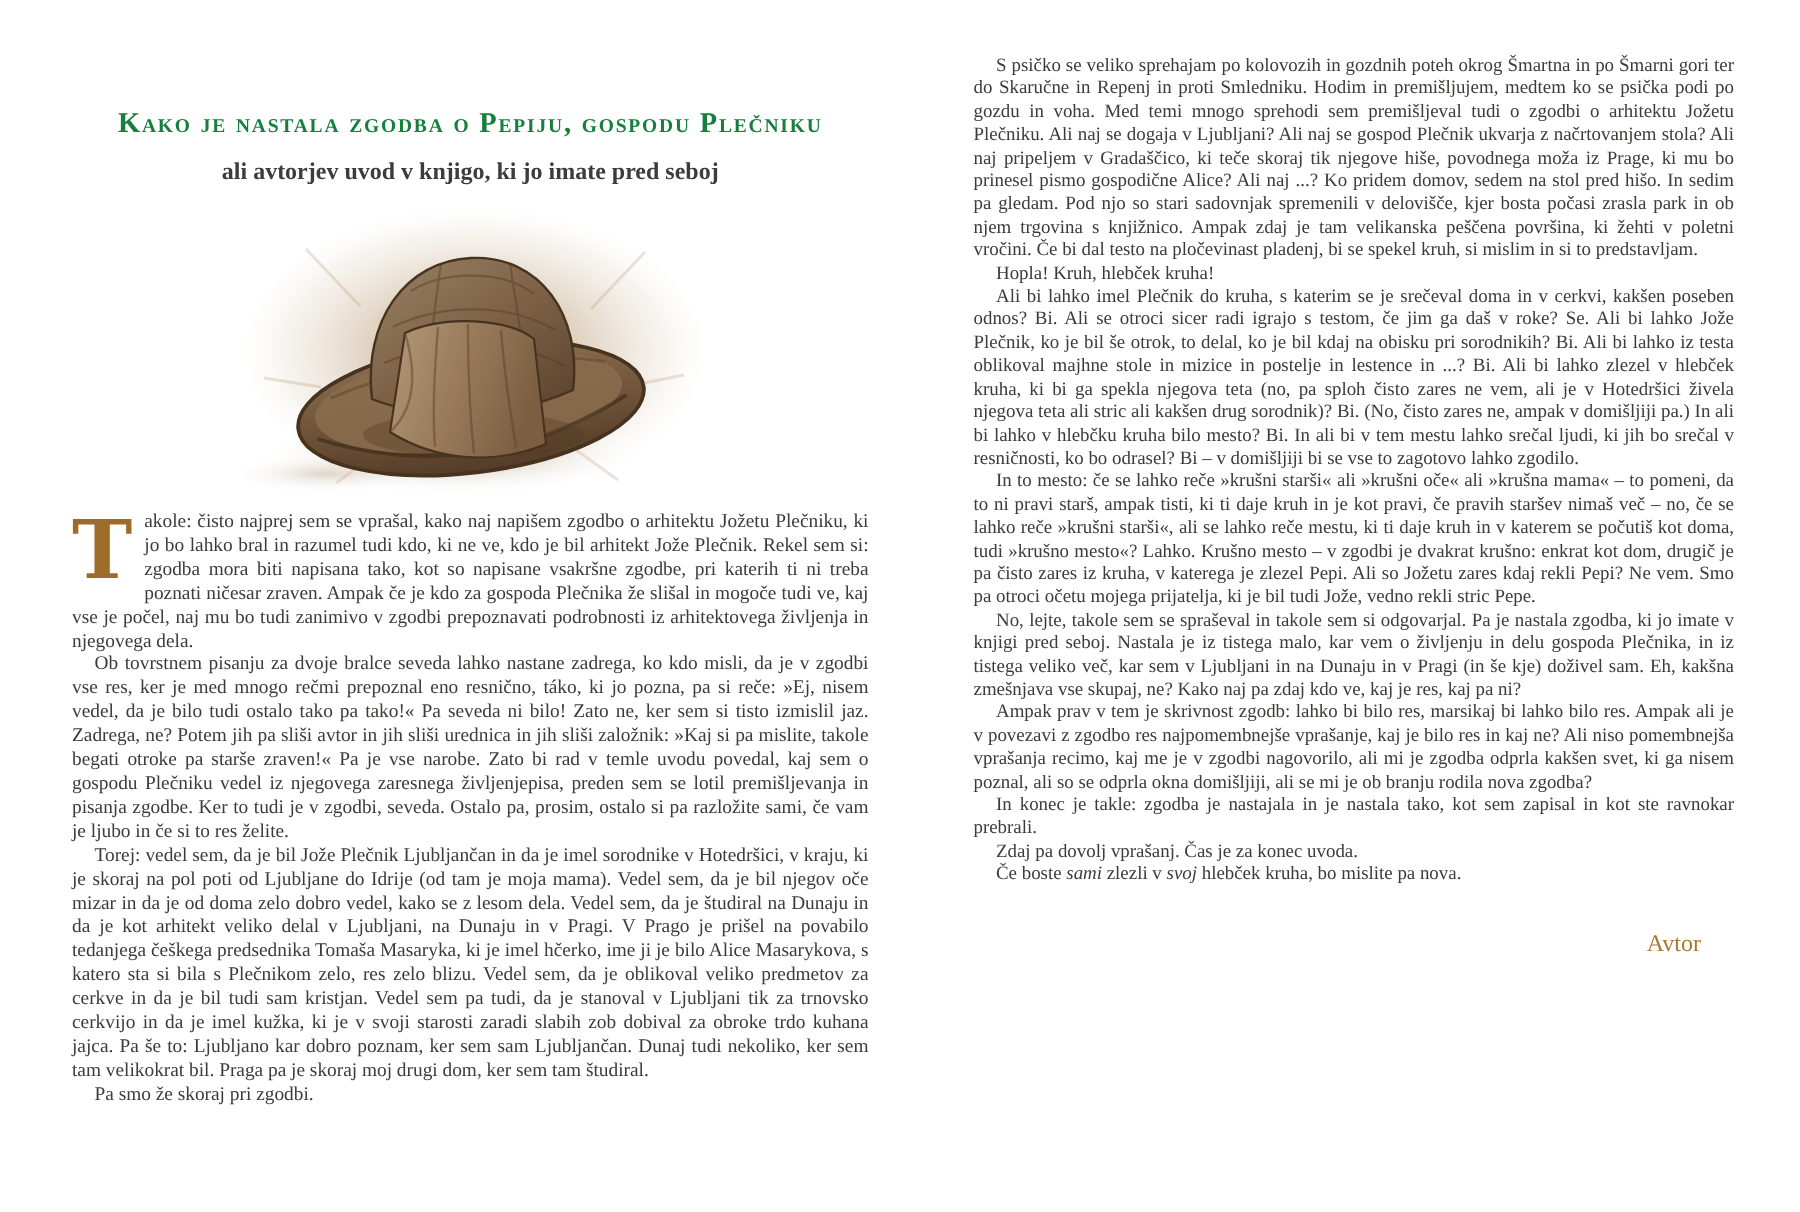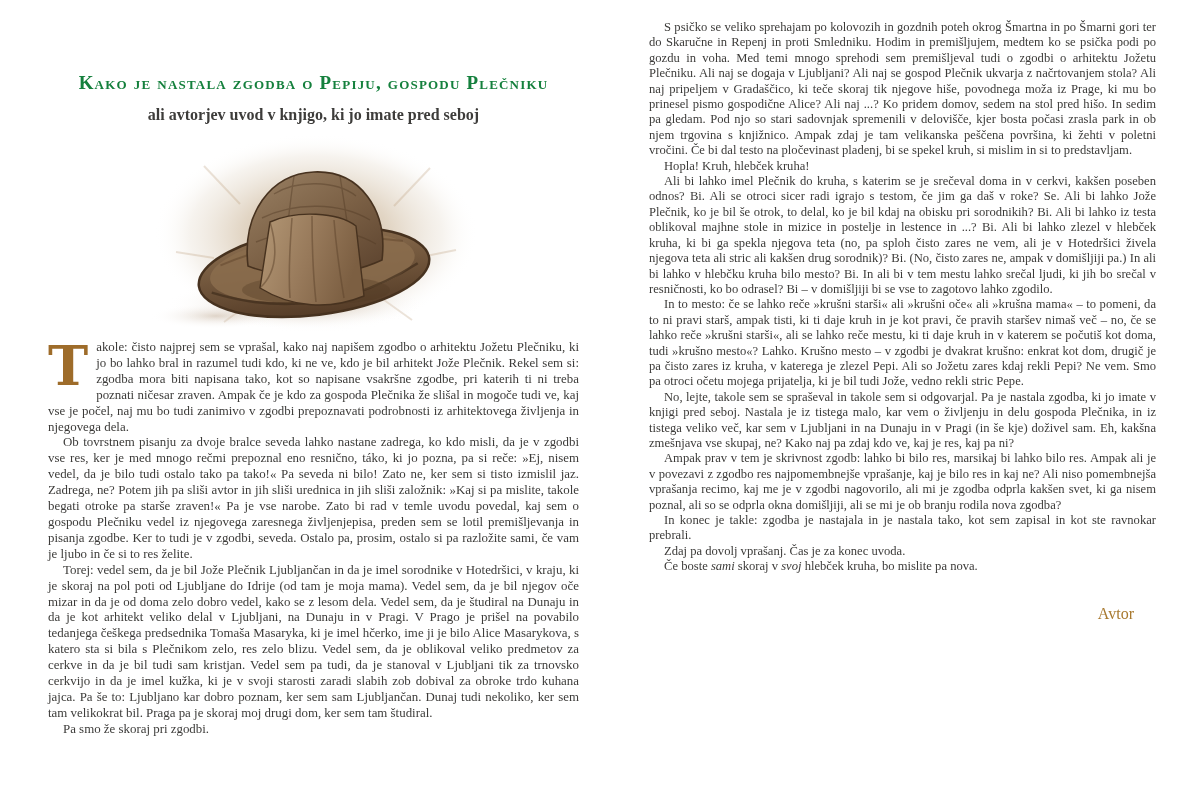--- a/index.html
+++ b/index.html
@@ -33,21 +33,21 @@
   }
 
   .illustration-wrap {
     margin-top: 8px;
     height: 202px;
     display: flex; align-items: center; justify-content: center;
   }
 
   .body-text p { margin: 0; text-align: justify; }
   .left-page .body-text  { margin-top: 6px;  font-size: 12.9px; line-height: 15.9px; }
-  .right-page .body-text { margin-top: 20px; font-size: 12.6px; line-height: 15.4px; }
+  .right-page .body-text { margin-top: 36px; font-size: 12.6px; line-height: 15.4px; }
   .body-text p.indent { text-indent: 15px; }
 
   .dropcap {
     float: left;
     font-size: 54px;
     line-height: 46px;
     padding: 3px 8px 0 0;
     font-weight: bold;
     color: #9e6c2a;
     font-family: "DejaVu Serif", serif;
@@ -152,16 +152,16 @@
 <div class="page right-page">
   <div class="body-text">
     <p class="indent">S psičko se veliko sprehajam po kolovozih in gozdnih poteh okrog Šmartna in po Šmarni gori ter do Skaručne in Repenj in proti Smledniku. Hodim in premišljujem, medtem ko se psička podi po gozdu in voha. Med temi mnogo sprehodi sem premišljeval tudi o zgodbi o arhitektu Jožetu Plečniku. Ali naj se dogaja v Ljubljani? Ali naj se gospod Plečnik ukvarja z načrtovanjem stola? Ali naj pripeljem v Gradaščico, ki teče skoraj tik njegove hiše, povodnega moža iz Prage, ki mu bo prinesel pismo gospodične Alice? Ali naj ...? Ko pridem domov, sedem na stol pred hišo. In sedim pa gledam. Pod njo so stari sadovnjak spremenili v delovišče, kjer bosta počasi zrasla park in ob njem trgovina s knjižnico. Ampak zdaj je tam velikanska peščena površina, ki žehti v poletni vročini. Če bi dal testo na pločevinast pladenj, bi se spekel kruh, si mislim in si to predstavljam.</p>
     <p class="indent">Hopla! Kruh, hlebček kruha!</p>
     <p class="indent">Ali bi lahko imel Plečnik do kruha, s katerim se je srečeval doma in v cerkvi, kakšen poseben odnos? Bi. Ali se otroci sicer radi igrajo s testom, če jim ga daš v roke? Se. Ali bi lahko Jože Plečnik, ko je bil še otrok, to delal, ko je bil kdaj na obisku pri sorodnikih? Bi. Ali bi lahko iz testa oblikoval majhne stole in mizice in postelje in lestence in ...? Bi. Ali bi lahko zlezel v hlebček kruha, ki bi ga spekla njegova teta (no, pa sploh čisto zares ne vem, ali je v Hotedršici živela njegova teta ali stric ali kakšen drug sorodnik)? Bi. (No, čisto zares ne, ampak v domišljiji pa.) In ali bi lahko v hlebčku kruha bilo mesto? Bi. In ali bi v tem mestu lahko srečal ljudi, ki jih bo srečal v resničnosti, ko bo odrasel? Bi – v domišljiji bi se vse to zagotovo lahko zgodilo.</p>
     <p class="indent">In to mesto: če se lahko reče »krušni starši« ali »krušni oče« ali »krušna mama« – to pomeni, da to ni pravi starš, ampak tisti, ki ti daje kruh in je kot pravi, če pravih staršev nimaš več – no, če se lahko reče »krušni starši«, ali se lahko reče mestu, ki ti daje kruh in v katerem se počutiš kot doma, tudi »krušno mesto«? Lahko. Krušno mesto – v zgodbi je dvakrat krušno: enkrat kot dom, drugič je pa čisto zares iz kruha, v katerega je zlezel Pepi. Ali so Jožetu zares kdaj rekli Pepi? Ne vem. Smo pa otroci očetu mojega prijatelja, ki je bil tudi Jože, vedno rekli stric Pepe.</p>
     <p class="indent">No, lejte, takole sem se spraševal in takole sem si odgovarjal. Pa je nastala zgodba, ki jo imate v knjigi pred seboj. Nastala je iz tistega malo, kar vem o življenju in delu gospoda Plečnika, in iz tistega veliko več, kar sem v Ljubljani in na Dunaju in v Pragi (in še kje) doživel sam. Eh, kakšna zmešnjava vse skupaj, ne? Kako naj pa zdaj kdo ve, kaj je res, kaj pa ni?</p>
     <p class="indent">Ampak prav v tem je skrivnost zgodb: lahko bi bilo res, marsikaj bi lahko bilo res. Ampak ali je v povezavi z zgodbo res najpomembnejše vprašanje, kaj je bilo res in kaj ne? Ali niso pomembnejša vprašanja recimo, kaj me je v zgodbi nagovorilo, ali mi je zgodba odprla kakšen svet, ki ga nisem poznal, ali so se odprla okna domišljiji, ali se mi je ob branju rodila nova zgodba?</p>
     <p class="indent">In konec je takle: zgodba je nastajala in je nastala tako, kot sem zapisal in kot ste ravnokar prebrali.</p>
     <p class="indent">Zdaj pa dovolj vprašanj. Čas je za konec uvoda.</p>
-    <p class="indent"><span>Če boste </span><i>sami</i><span> skoraj v </span><i>svoj</i><span> hlebček kruha, bo mislite pa nova.</span></p>
+    <p class="indent"><span>Če boste </span><i>sami</i><span> zlezli v </span><i>svoj</i><span> hlebček kruha, bo mislite pa nova.</span></p>
   </div>
   <div class="signature">Avtor</div>
 </div>
 
 </body></html>

